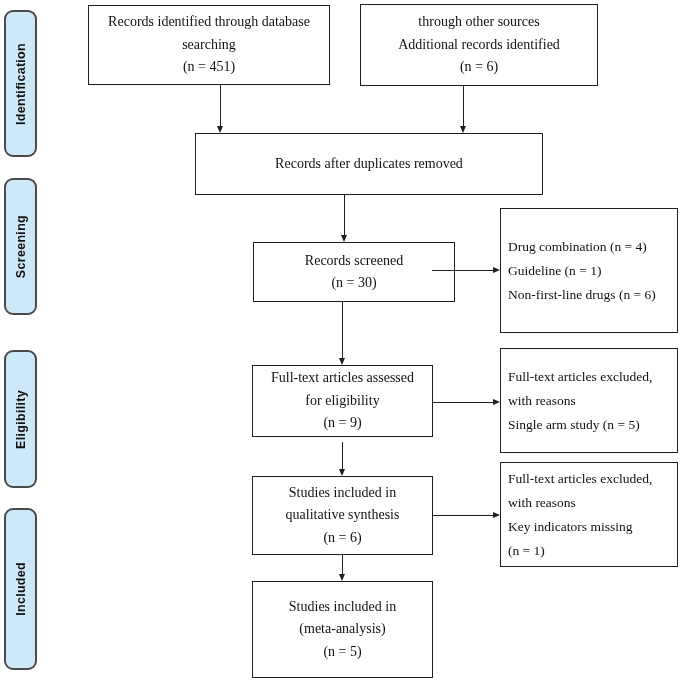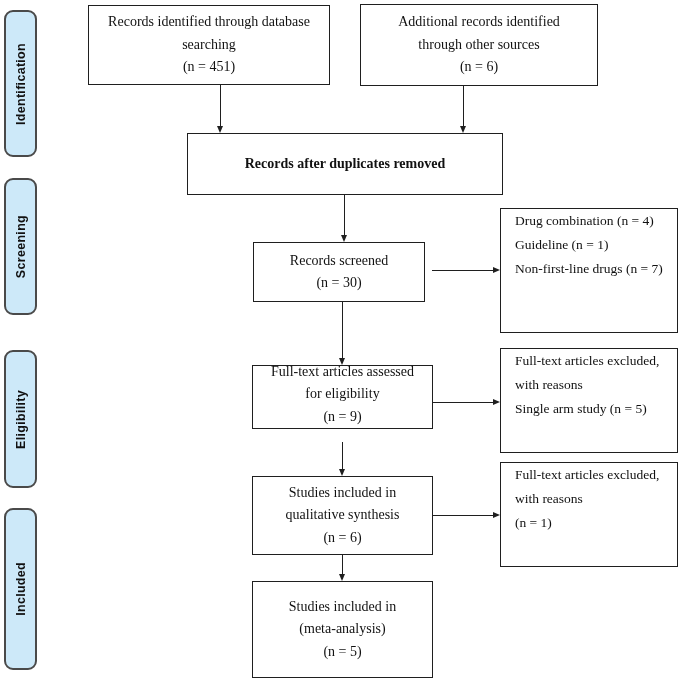--- a/index.html
+++ b/index.html
@@ -44,27 +44,27 @@
     justify-content: center;
     text-align: center;
     font-size: 14px;
     line-height: 1.6;
   }
   
   .sbox {
     position: absolute;
     background: #fff;
     border: 1.3px solid var(--line, #1f1f1f);
-    padding: 7px 8px 0 14px;
+    padding: 7px 8px 0 7px;
     font-size: 13.5px;
     line-height: 24px;
     text-align: left;
     display: flex;
     flex-direction: column;
-    justify-content: flex-start;
+    justify-content: center;
     padding-top: 0;
   }
   
   .varrow { position: absolute; width: 1px; background: var(--line, #1f1f1f); }
   .varrow::after {
     content: ""; position: absolute; left: -3px; bottom: -7px;
     width: 0; height: 0;
     border-left: 3.5px solid transparent;
     border-right: 3.5px solid transparent;
     border-top: 7px solid var(--line, #1f1f1f);
@@ -95,61 +95,62 @@
   <div class="stage" style="left:4px; top:508px; height:162px;">
     <span>Included</span>
   </div>
 
   <div class="fbox" style="left:88px; top:5px; width:242px; height:80px;">
     <div>Records identified through database</div>
     <div>searching</div>
     <div>(n = 451)</div>
   </div>
   <div class="fbox" style="left:360px; top:4px; width:238px; height:82px;">
+    <div>through other sources</div>
     <div>Additional records identified</div>
-    <div>through other sources</div>
     <div>(n = 6)</div>
   </div>
 
-  <div class="fbox" style="left:187px; top:133px; width:316px; height:62px;font-weight:bold;">
+  <div class="fbox" style="left:195px; top:133px; width:348px; height:62px;">
     <div>Records after duplicates removed</div>
   </div>
 
-  <div class="fbox" style="left:253px; top:242px; width:172px; height:60px;">
+  <div class="fbox" style="left:253px; top:242px; width:202px; height:60px;">
     <div>Records screened</div>
     <div>(n = 30)</div>
   </div>
 
   <div class="sbox" style="left:500px; top:208px; width:178px; height:125px;">
     <div>Drug combination (n = 4)</div>
     <div>Guideline (n = 1)</div>
-    <div>Non-first-line drugs (n = 7)</div>
+    <div>Non-first-line drugs (n = 6)</div>
   </div>
 
-  <div class="fbox" style="left:252px; top:365px; width:181px; height:64px;justify-content:flex-end;">
+  <div class="fbox" style="left:252px; top:365px; width:181px; height:72px;">
     <div>Full-text articles assessed</div>
     <div>for eligibility</div>
     <div>(n = 9)</div>
   </div>
 
   <div class="sbox" style="left:500px; top:348px; width:178px; height:105px;">
     <div>Full-text articles excluded,</div>
     <div>with reasons</div>
     <div>Single arm study (n = 5)</div>
   </div>
 
   <div class="fbox" style="left:252px; top:476px; width:181px; height:79px;">
     <div>Studies included in</div>
     <div>qualitative synthesis</div>
     <div>(n = 6)</div>
   </div>
 
   <div class="sbox" style="left:500px; top:462px; width:178px; height:105px;">
     <div>Full-text articles excluded,</div>
     <div>with reasons</div>
+    <div>Key indicators missing</div>
     <div>(n = 1)</div>
   </div>
 
   <div class="fbox" style="left:252px; top:581px; width:181px; height:97px;">
     <div>Studies included in</div>
     <div>(meta-analysis)</div>
     <div>(n = 5)</div>
   </div>
 
   <div class="varrow" style="left:220px; top:85px; height:41px;"></div>

